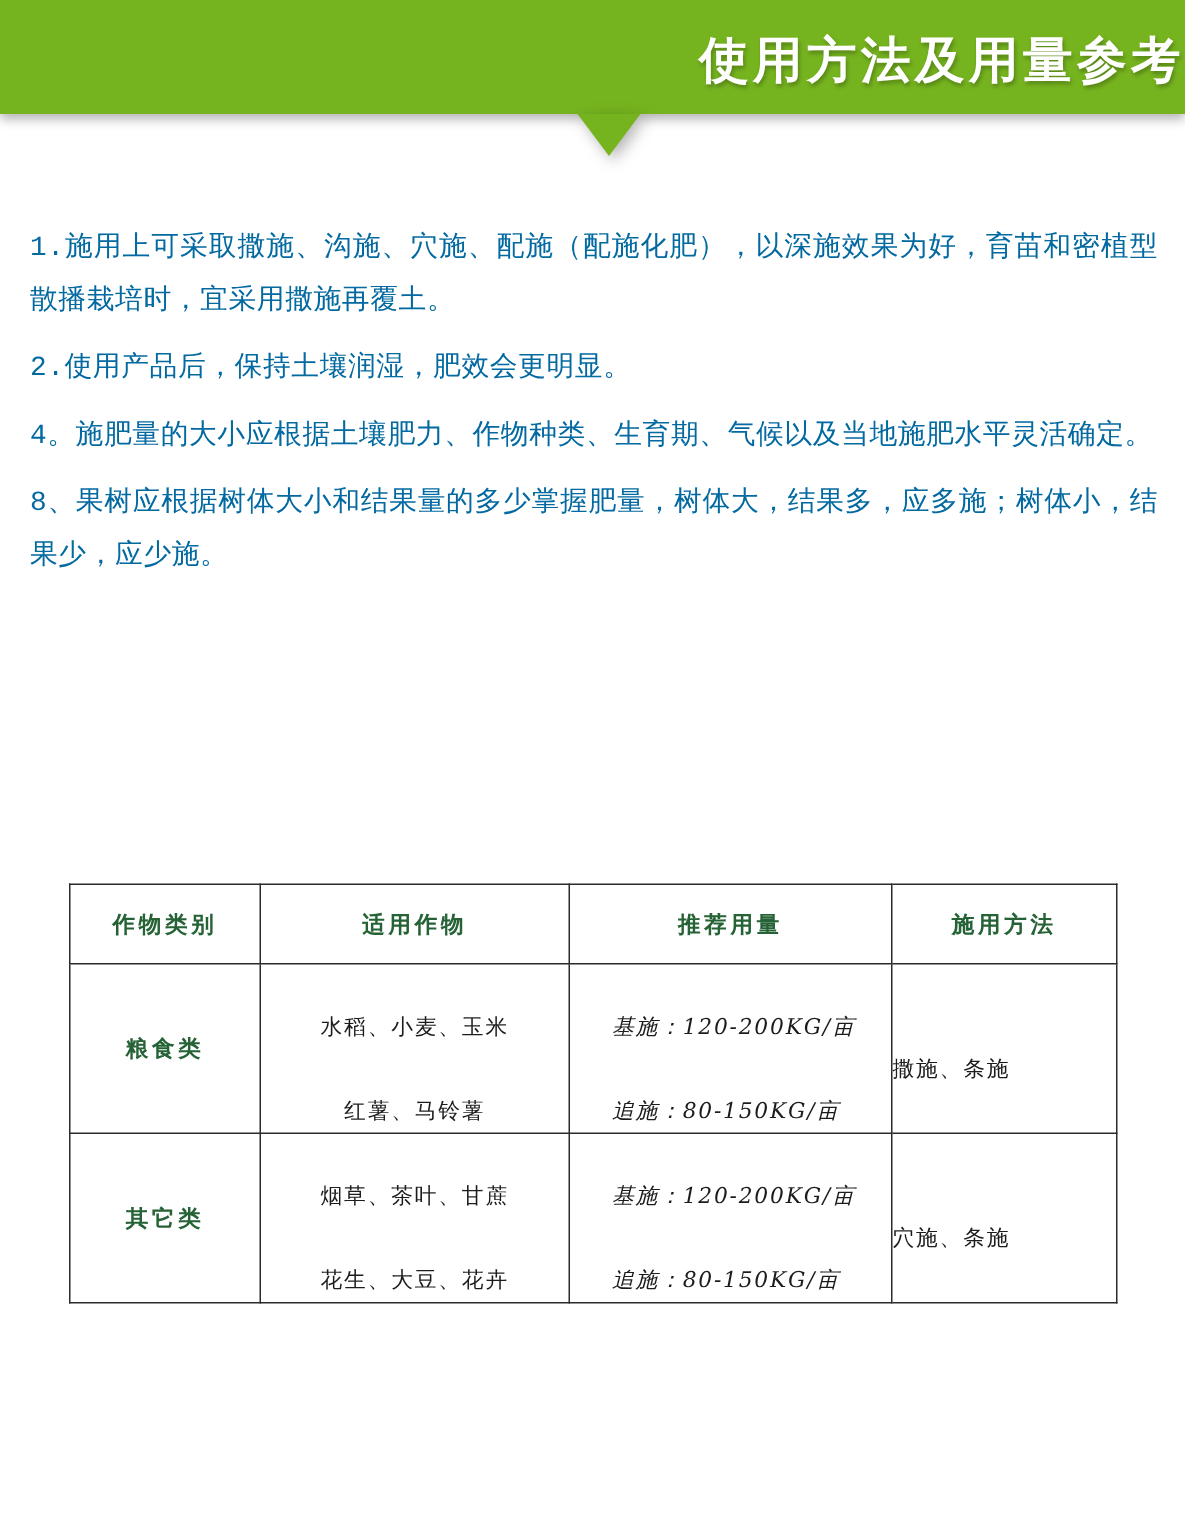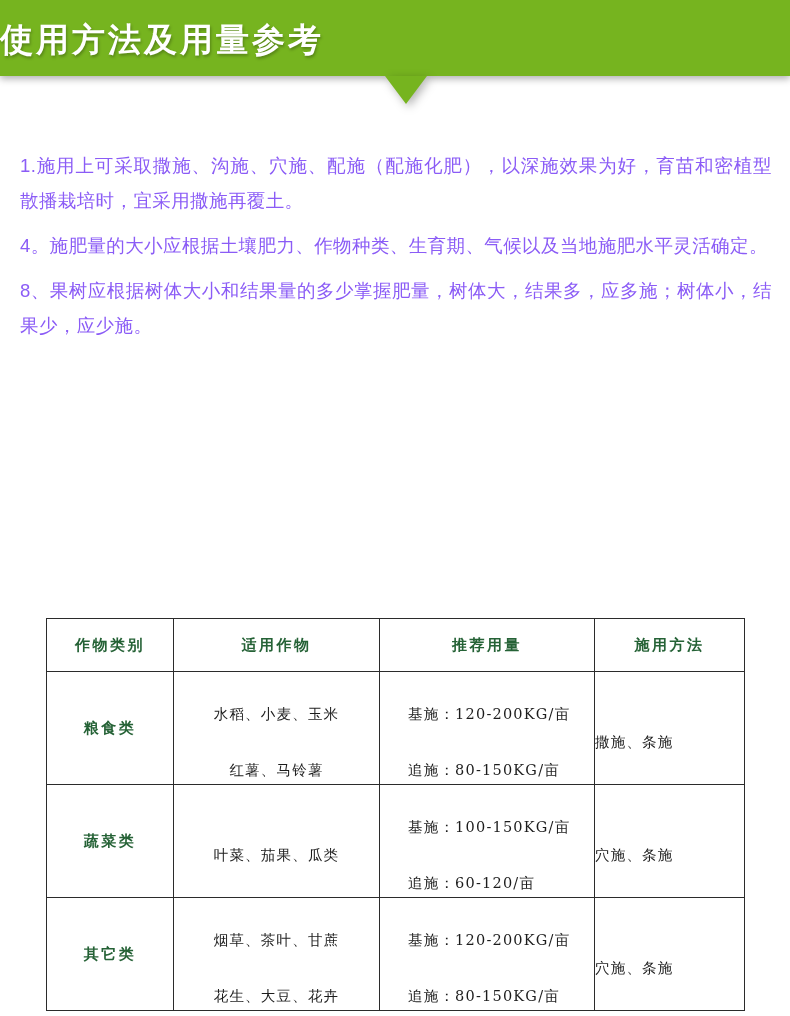--- a/index.html
+++ b/index.html
@@ -26,21 +26,21 @@
   .banner {
     position: absolute;
     left: 0;
     top: 0;
     width: 790px;
     height: 76px;
     background: #76b41f;
     box-shadow: 0 3px 7px rgba(0,0,0,0.30);
     display: flex;
     align-items: center;
-    justify-content: flex-start;
+    justify-content: flex-end;
   }
   .banner-title {
     color: #ffffff;
     font-size: 33px;
     font-weight: bold;
     letter-spacing: 3px;
     font-family: "DejaVu Serif", "Liberation Serif", serif;
     text-shadow: 1px 2px 3px rgba(0,0,0,0.28);
     line-height: 1;
     margin-top: 2px;
@@ -58,34 +58,34 @@
   }
 
   
   .instructions {
     position: absolute;
     left: 20px;
     top: 148px;
     width: 752px;
   }
   .instruction-line {
-    font-family: Liberation Sans, sans-serif;
+    font-family: Liberation Mono, monospace;
     font-size: 18.5px;
-    color: #8b5cf6;
+    color: #0369a1;
     line-height: 35px;
     letter-spacing: 0.4px;
     text-align: justify;
     margin: 0 0 10px 0;
   }
 
   
   .usage-table {
     position: absolute;
     left: 46px;
-    top: 618px;
+    top: 589px;
     width: 698px;
     border-collapse: collapse;
     table-layout: fixed;
   }
   .usage-table td, .usage-table th {
     border: 1px solid #2b2b2b;
     padding: 0;
     vertical-align: middle;
     text-align: center;
     font-family: "DejaVu Serif", "Liberation Serif", serif;
@@ -117,20 +117,21 @@
   .cell-lines {
     display: flex;
     flex-direction: column;
     align-items: center;
     justify-content: center;
     line-height: 28px;
   }
   .dose-cell .cell-lines {
     align-items: flex-start;
     padding-left: 28px;
+    font-style: italic;
   }
   .meth-cell .cell-lines {
     align-items: flex-start;
   }
   .meth-cell.multi .cell-lines {
     align-items: flex-start;
     padding-left: 26px;
   }
   .nowrap { white-space: nowrap; margin-top: 28px; }
 </style>
@@ -139,20 +140,21 @@
 
 <div class="banner-wrap">
   <div class="banner">
     <div class="banner-title">使用方法及用量参考</div>
   </div>
   <div class="banner-pointer"></div>
 </div>
 
 <div class="instructions">
   <p class="instruction-line">1.施用上可采取撒施、沟施、穴施、配施（配施化肥），以深施效果为好，育苗和密植型散播栽培时，宜采用撒施再覆土。</p>
+  <p class="instruction-line">2.使用产品后，保持土壤润湿，肥效会更明显。</p>
   <p class="instruction-line">4。施肥量的大小应根据土壤肥力、作物种类、生育期、气候以及当地施肥水平灵活确定。</p>
   <p class="instruction-line">8、果树应根据树体大小和结果量的多少掌握肥量，树体大，结果多，应多施；树体小，结果少，应少施。</p>
 </div>
 
 <table class="usage-table">
   <colgroup>
     <col class="col-cat">
       <col class="col-crops">
       <col class="col-dose">
       <col class="col-meth">
@@ -182,39 +184,20 @@
         </div>
       </td>
       <td class="meth-cell">
         <div class="cell-lines">
           <span class="nowrap">撒施、条施</span>
         </div>
       </td>
     </tr>
 
 
-    <tr>
-      <td class="cat-cell">蔬菜类</td>
-      <td>
-        <div class="cell-lines">
-          <span class="nowrap">叶菜、茄果、瓜类</span>
-        </div>
-      </td>
-      <td class="dose-cell">
-        <div class="cell-lines">
-          <span class="nowrap">基施：100-150KG/亩</span>
-          <span class="nowrap">追施：60-120/亩</span>
-        </div>
-      </td>
-      <td class="meth-cell">
-        <div class="cell-lines">
-          <span class="nowrap">穴施、条施</span>
-        </div>
-      </td>
-    </tr>
 
     <tr>
       <td class="cat-cell">其它类</td>
       <td>
         <div class="cell-lines">
           <span class="nowrap">烟草、茶叶、甘蔗</span>
           <span class="nowrap">花生、大豆、花卉</span>
         </div>
       </td>
       <td class="dose-cell">

